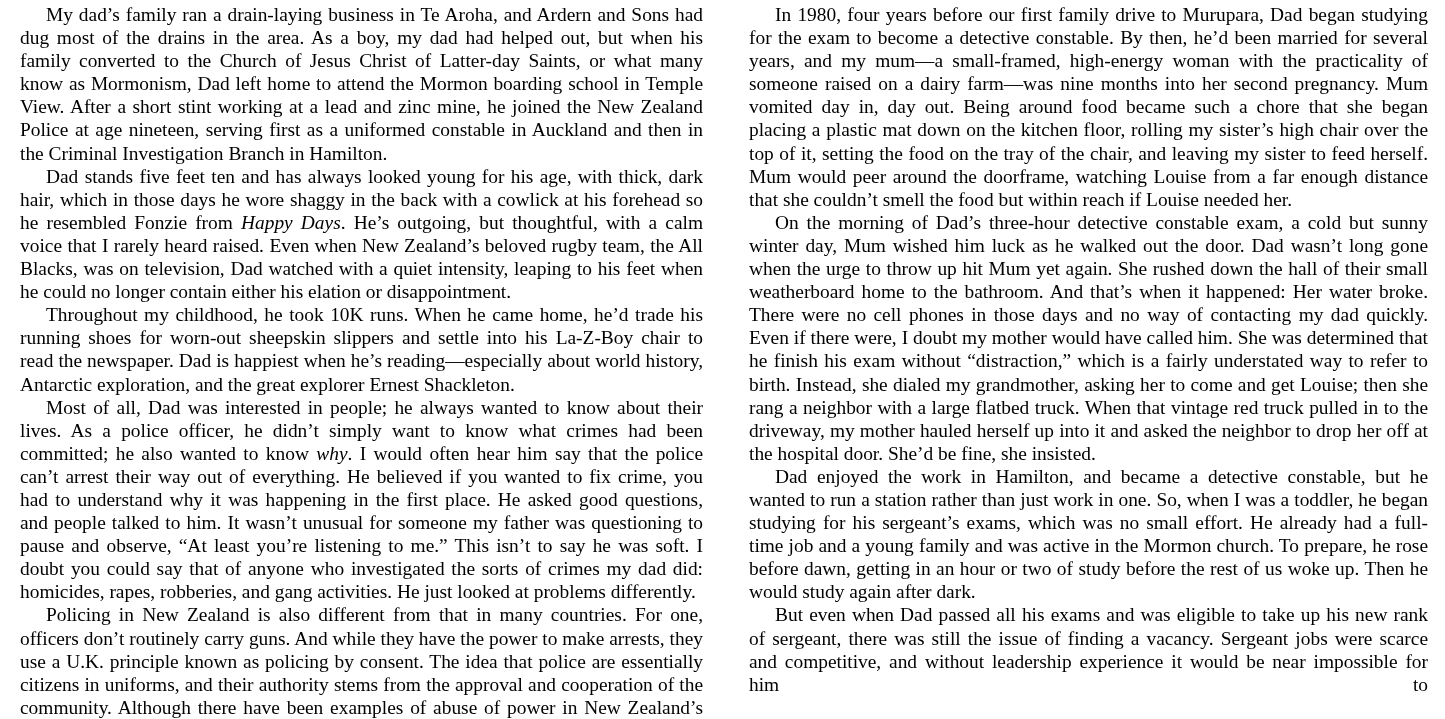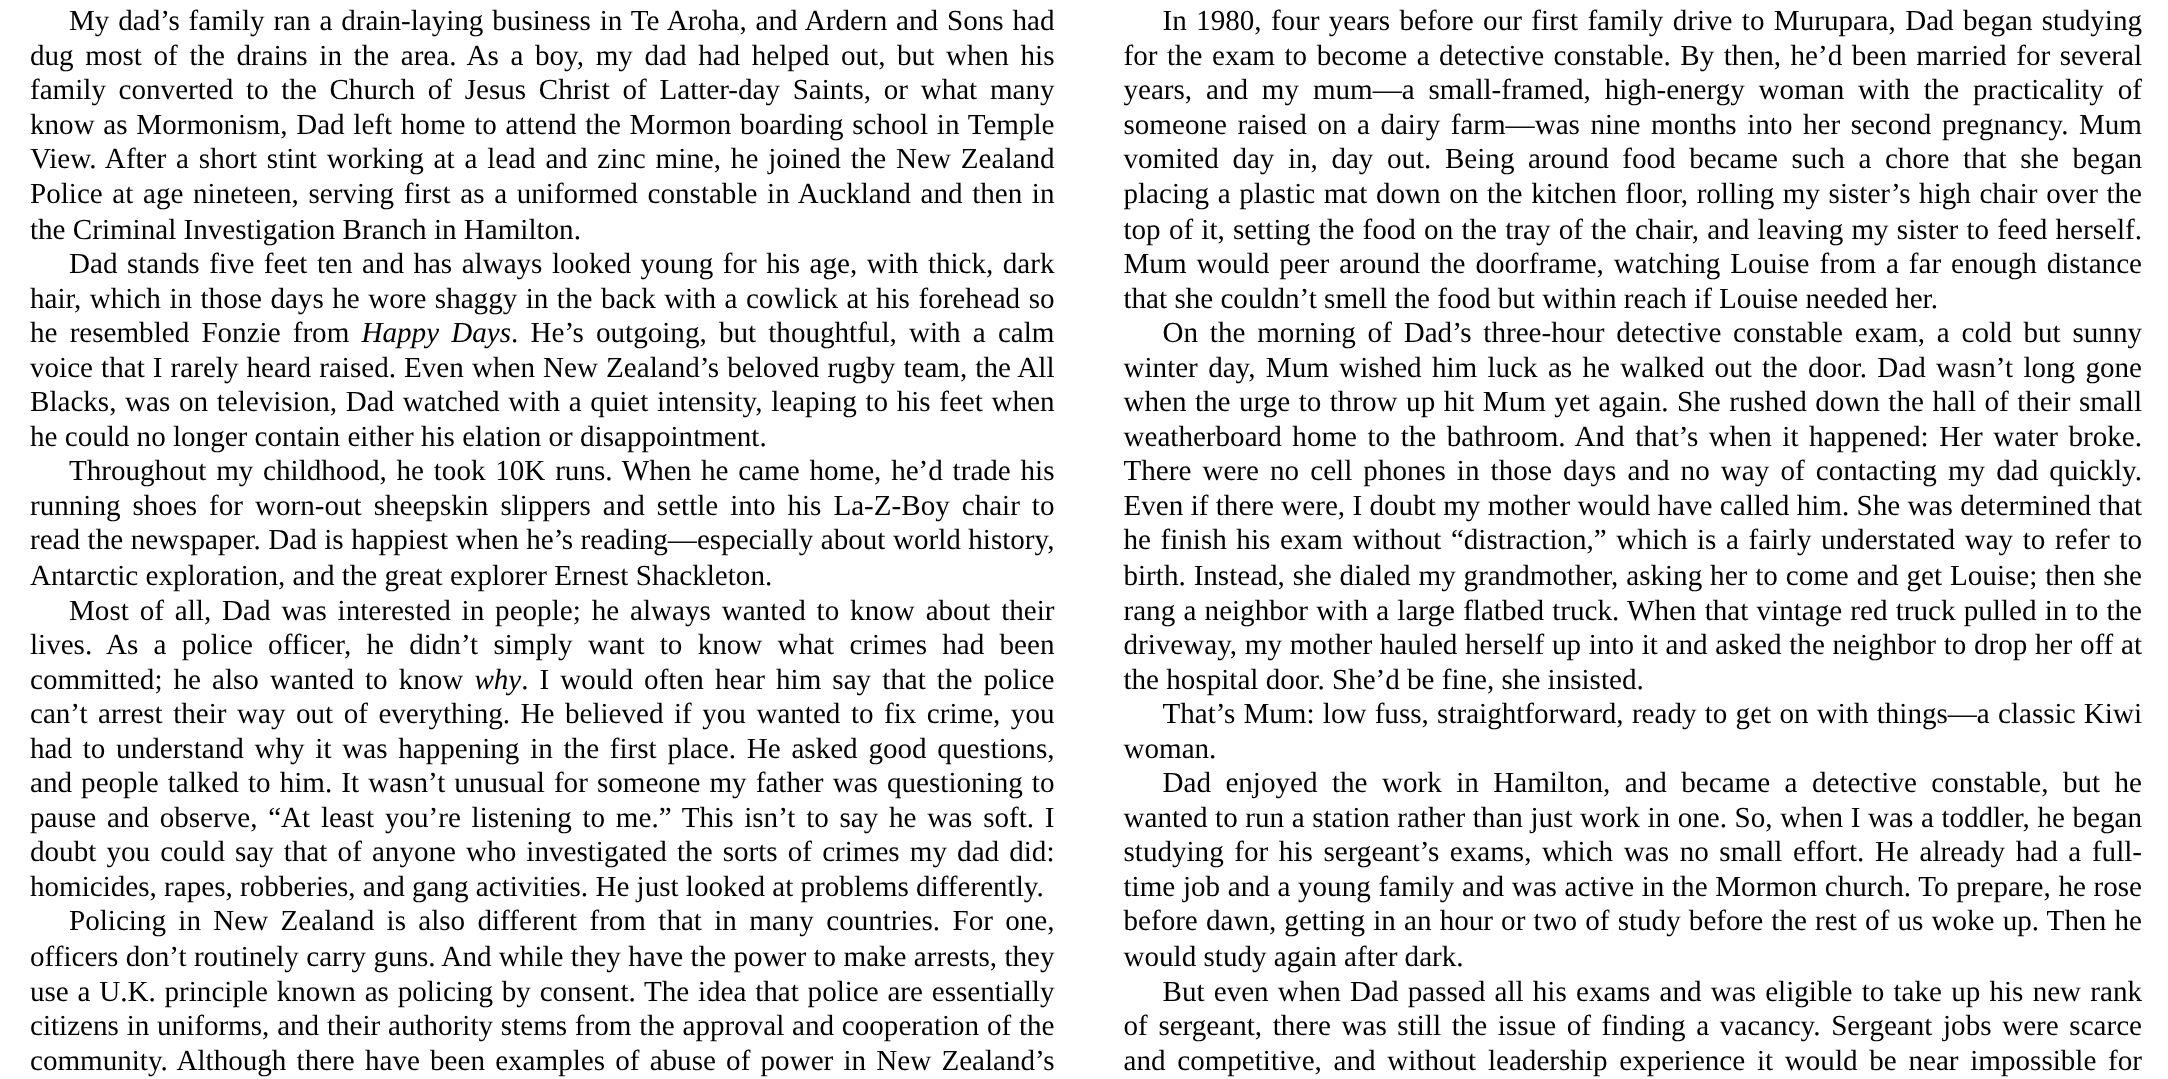--- a/index.html
+++ b/index.html
@@ -84,20 +84,19 @@
           <p>Throughout my childhood, he took 10K runs. When he came home, he’d trade his running shoes for worn-out sheepskin slippers and settle into his La-Z-Boy chair to read the newspaper. Dad is happiest when he’s reading—especially about world history, Antarctic exploration, and the great explorer Ernest Shackleton.</p>
           <p>Most of all, Dad was interested in people; he always wanted to know about their lives. As a police officer, he didn’t simply want to know what crimes had been committed; he also wanted to know <em>why</em>. I would often hear him say that the police can’t arrest their way out of everything. He believed if you wanted to fix crime, you had to understand why it was happening in the first place. He asked good questions, and people talked to him. It wasn’t unusual for someone my father was questioning to pause and observe, “At least you’re listening to me.” This isn’t to say he was soft. I doubt you could say that of anyone who investigated the sorts of crimes my dad did: homicides, rapes, robberies, and gang activities. He just looked at problems differently.</p>
           <p>Policing in New Zealand is also different from that in many countries. For one, officers don’t routinely carry guns. And while they have the power to make arrests, they use a U.K. principle known as policing by consent. The idea that police are essentially citizens in uniforms, and their authority stems from the approval and cooperation of the community. Although there have been examples of abuse of power in New Zealand’s police force, policing by consent is the benchmark, the model that officers are expected to follow, and it was what my dad believed in.</p>
         </div>
     </div>
 
     <div class="column column-right">
       <div class="col-body">
           <p>In 1980, four years before our first family drive to Murupara, Dad began studying for the exam to become a detective constable. By then, he’d been married for several years, and my mum—a small-framed, high-energy woman with the practicality of someone raised on a dairy farm—was nine months into her second pregnancy. Mum vomited day in, day out. Being around food became such a chore that she began placing a plastic mat down on the kitchen floor, rolling my sister’s high chair over the top of it, setting the food on the tray of the chair, and leaving my sister to feed herself. Mum would peer around the doorframe, watching Louise from a far enough distance that she couldn’t smell the food but within reach if Louise needed her.</p>
           <p>On the morning of Dad’s three-hour detective constable exam, a cold but sunny winter day, Mum wished him luck as he walked out the door. Dad wasn’t long gone when the urge to throw up hit Mum yet again. She rushed down the hall of their small weatherboard home to the bathroom. And that’s when it happened: Her water broke. There were no cell phones in those days and no way of contacting my dad quickly. Even if there were, I doubt my mother would have called him. She was determined that he finish his exam without “distraction,” which is a fairly understated way to refer to birth. Instead, she dialed my grandmother, asking her to come and get Louise; then she rang a neighbor with a large flatbed truck. When that vintage red truck pulled in to the driveway, my mother hauled herself up into it and asked the neighbor to drop her off at the hospital door. She’d be fine, she insisted.</p>
-          <p>That’s Mum: low fuss, straightforward, ready to get on with things—a classic Kiwi woman.</p>
           <p>Dad enjoyed the work in Hamilton, and became a detective constable, but he wanted to run a station rather than just work in one. So, when I was a toddler, he began studying for his sergeant’s exams, which was no small effort. He already had a full-time job and a young family and was active in the Mormon church. To prepare, he rose before dawn, getting in an hour or two of study before the rest of us woke up. Then he would study again after dark.</p>
           <p class="clipped">But even when Dad passed all his exams and was eligible to take up his new rank of sergeant, there was still the issue of finding a vacancy. Sergeant jobs were scarce and competitive, and without leadership experience it would be near impossible for him to</p>
         </div>
     </div>
 
   </div>
 </div>
 
 </body></html>

